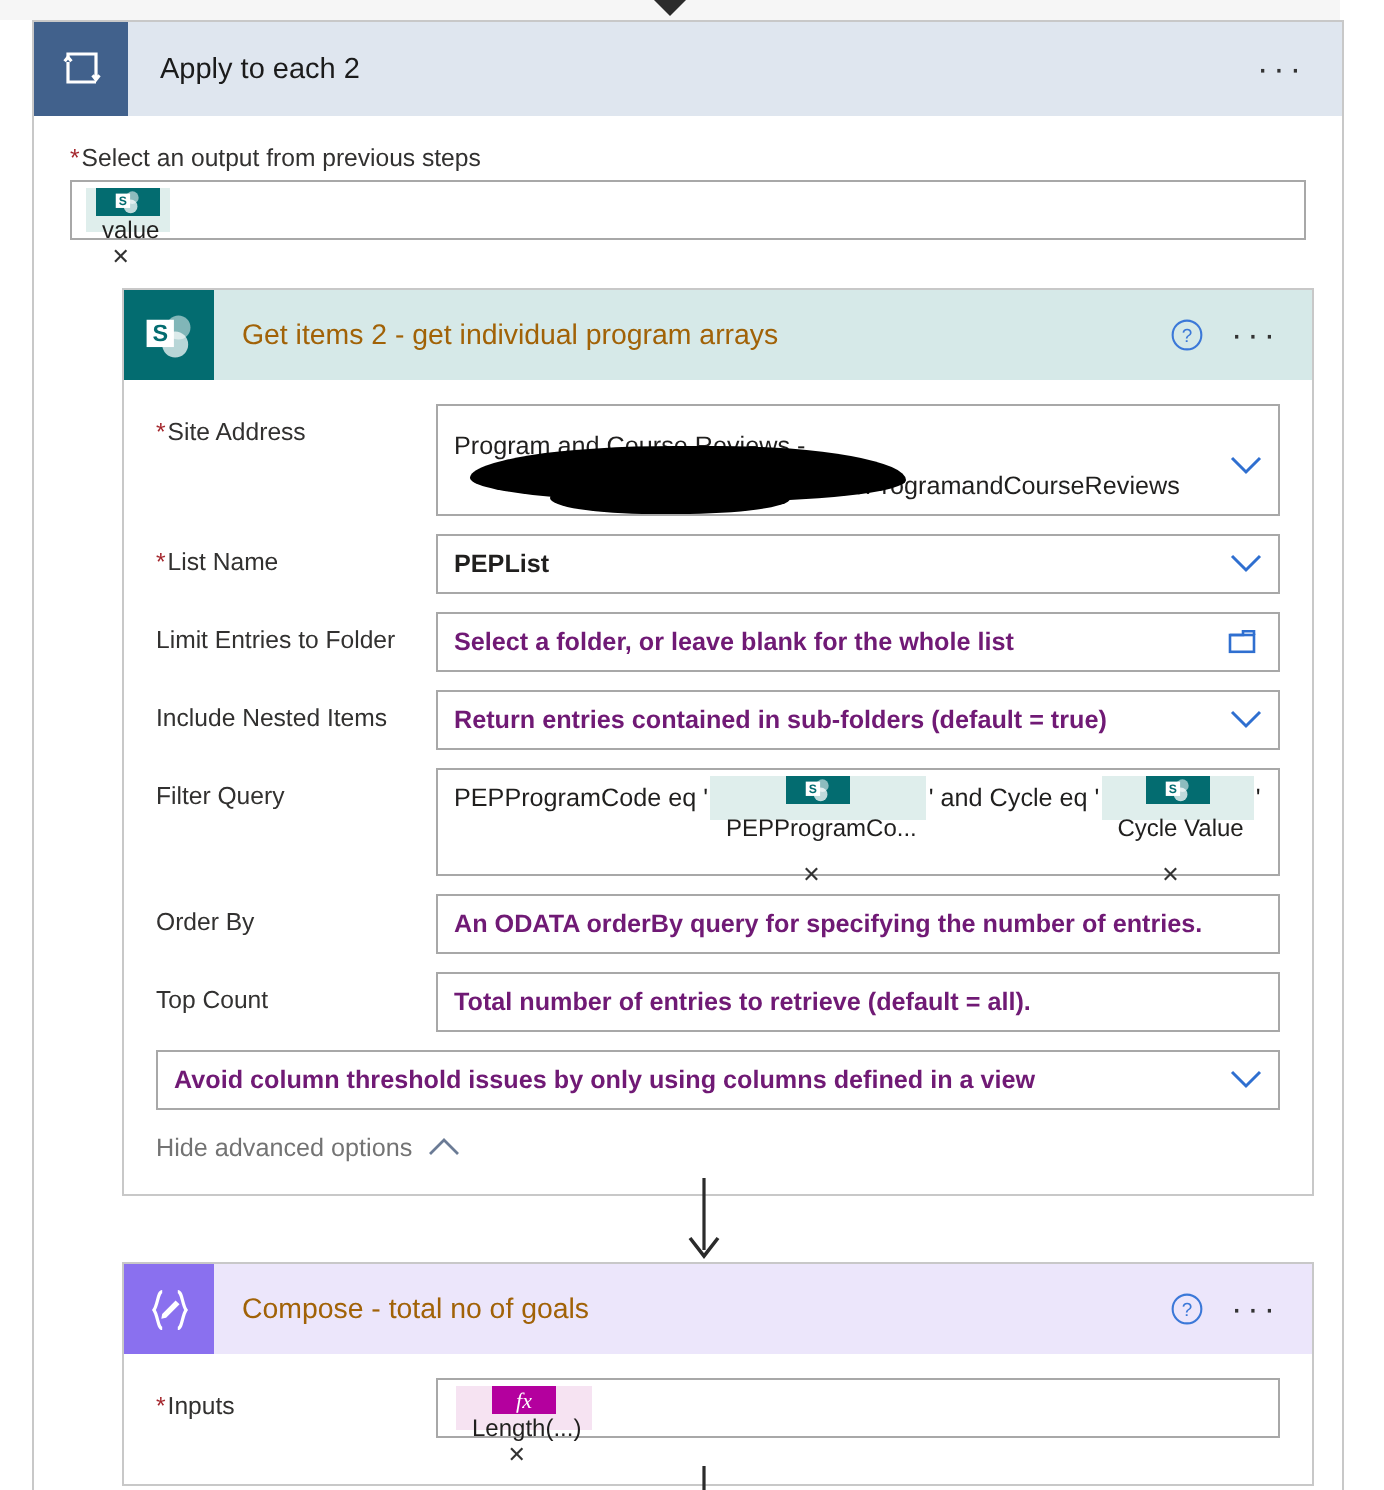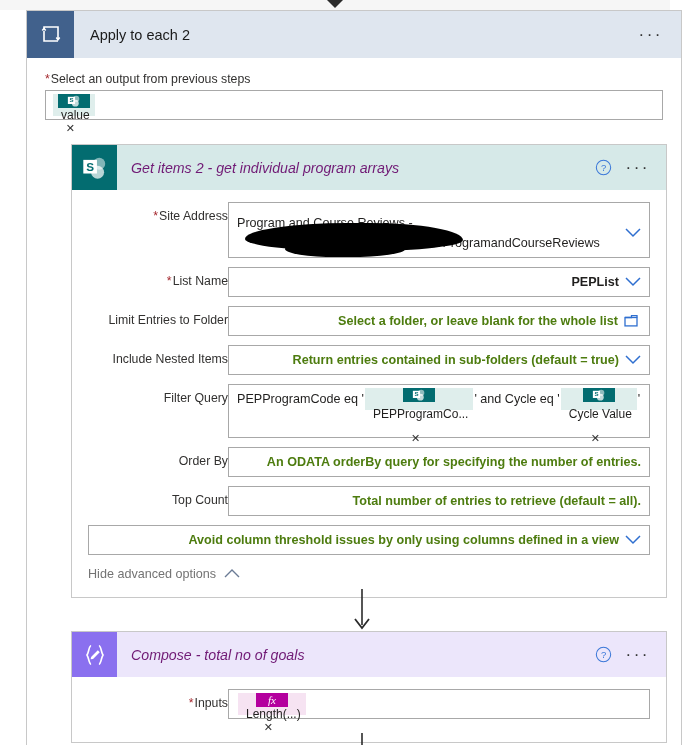--- a/index.html
+++ b/index.html
@@ -20,21 +20,21 @@
   
   .top-arrow {
     position: absolute; left: 0; top: 0; width: 670px; height: 10px;
     display: flex; justify-content: center; align-items: flex-start;
     background: #f6f6f6;
   }
   .top-arrow svg { display: block; }
 
   
   .scope {
-    position: absolute; left: 26px; top: 10px;
+    position: absolute; left: 16px; top: 10px;
     width: 656px; height: 735px;
     background: #ffffff;
     border: 1px solid #c8c8c8;
     border-bottom: none;
   }
   .scope-header {
     display: flex; align-items: stretch;
     height: 47px;
     background: #dfe6ef;
   }
@@ -118,33 +118,33 @@
   .card-icon {
     width: 45px; min-width: 45px;
     display: flex; align-items: center; justify-content: center;
   }
   .card-icon.sp { background: #036c70; }
   .card-icon.cp { background: #8a70ef; }
 
   .card-title {
     flex: 1; display: flex; align-items: center;
     padding-left: 14px;
-    font-size: 14.2px; color: #701a75; font-style: italic;
+    font-size: 14.2px; color: #a16207;
   }
   .card-help {
     display: flex; align-items: center; padding-right: 4px; cursor: pointer;
   }
   .card-menu {
     display: flex; align-items: center;
     padding: 0 16px 0 10px;
     letter-spacing: 2.5px; color: #333; font-size: 17px; line-height: 1;
     cursor: pointer;
   }
 
-  .card-body { padding: 12px 16px 14px 16px; text-align: right; }
+  .card-body { padding: 12px 16px 14px 16px; }
 
   
   .row {
     display: flex; align-items: flex-start;
     margin-bottom: 9px;
   }
   .row-label {
     width: 140px; min-width: 140px;
     font-size: 12.3px; color: #323130;
     padding-top: 7px;
@@ -153,21 +153,21 @@
   .row-field {
     flex: 1;
     min-height: 30px;
     border: 1px solid #a8a8a8;
     background: #fff;
     display: flex; align-items: center;
     padding: 0 8px;
     font-size: 12.6px;
     color: #201f1e;
   }
-  .row-field.ph { color: #4d7c0f; }
+  .row-field.ph { color: #701a75; }
   .row-field .grow { flex: 1; font-weight: bold; }
   .chev, .folder { margin-left: 6px; display: flex; align-items: center; }
 
   
   .site-field {
     position: relative;
     height: 56px;
     align-items: flex-start;
     padding-top: 5px;
     flex-direction: column;

